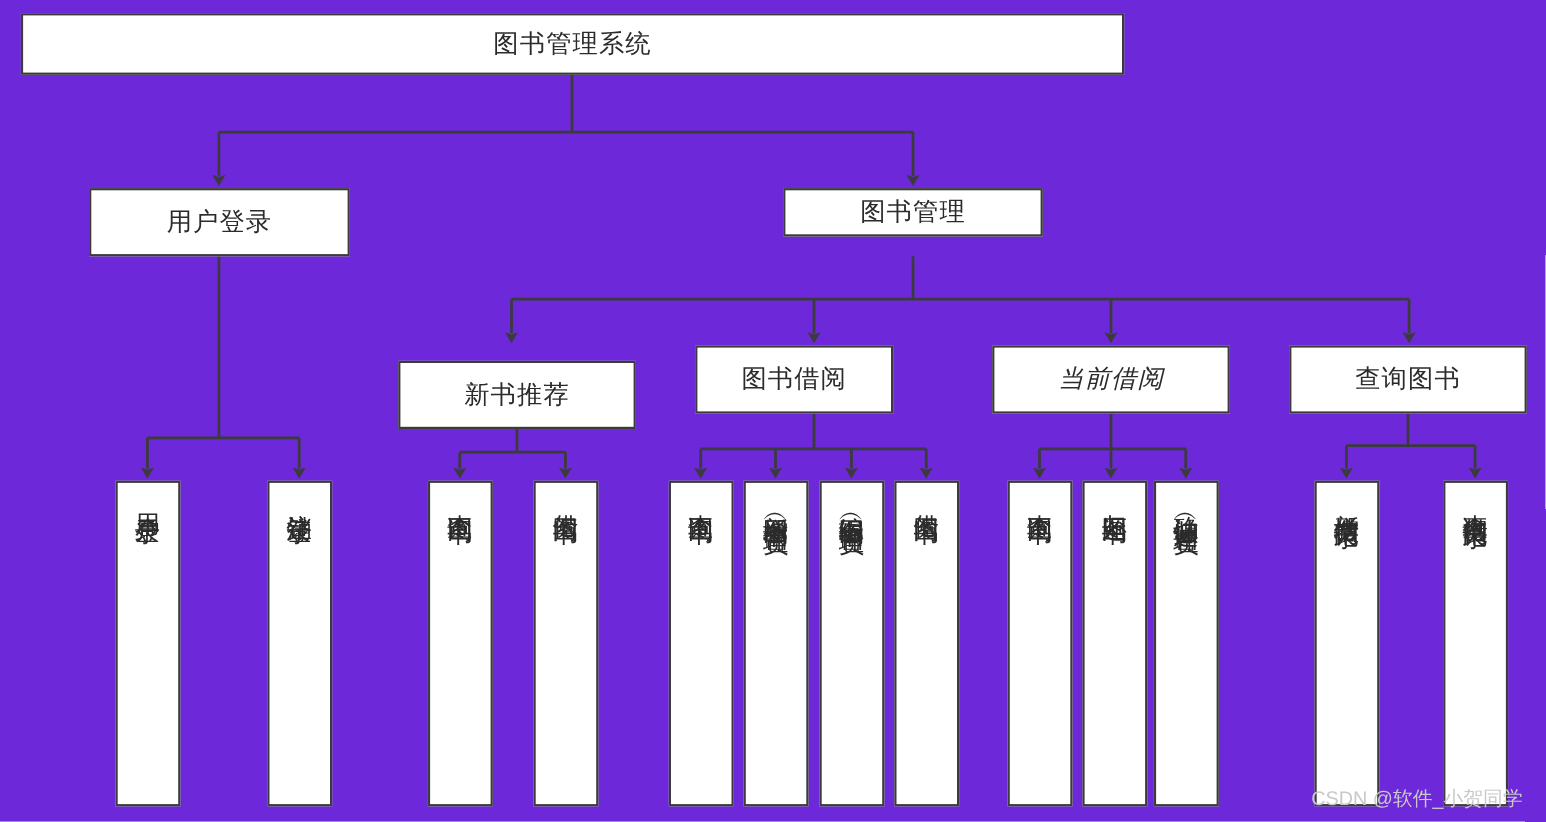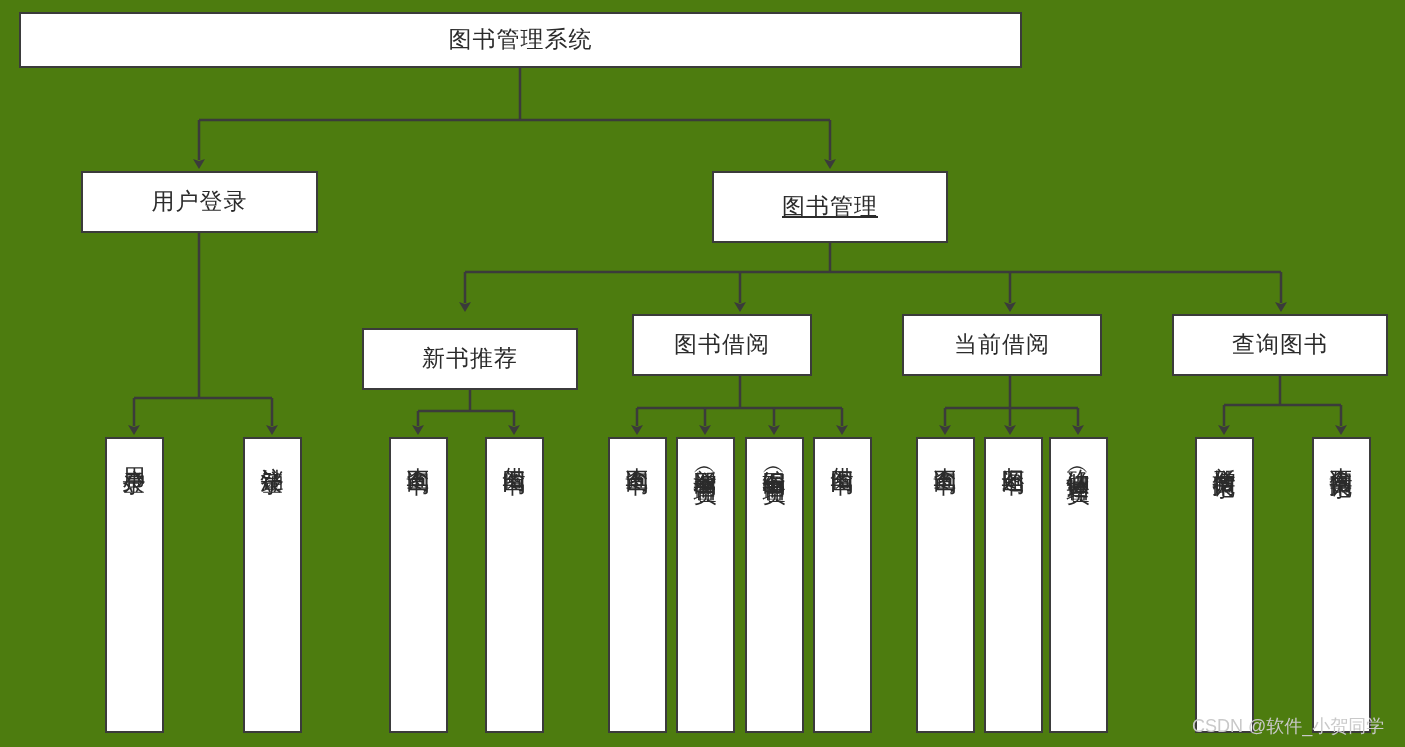--- a/index.html
+++ b/index.html
@@ -7,21 +7,21 @@
     padding: 0;
     background: #ffffff;
   }
   body {
     font-family: "Liberation Sans", "DejaVu Sans", sans-serif;
   }
   #canvas {
     position: relative;
     width: 1405px;
     height: 747px;
-    background: #4d7c0f;
+    background: #6d28d9;
     overflow: hidden;
   }
   svg#wires {
     position: absolute;
     left: 0;
     top: 0;
     width: 1405px;
     height: 747px;
     pointer-events: none;
   }
@@ -123,31 +123,31 @@
     </g>
   </svg>
 
   <div class="node horiz" style="left:19px; top:12px; width:1003px; height:56px;">
     <span>图书管理系统</span>
   </div>
 
   <div class="node horiz" style="left:81px; top:171px; width:237px; height:62px;">
     <span>用户登录</span>
   </div>
-  <div class="node horiz" style="left:712px; top:171px; width:236px; height:72px;text-decoration:underline;">
+  <div class="node horiz" style="left:712px; top:171px; width:236px; height:44px;">
     <span>图书管理</span>
   </div>
 
   <div class="node horiz" style="left:362px; top:328px; width:216px; height:62px;">
     <span>新书推荐</span>
   </div>
   <div class="node horiz" style="left:632px; top:314px; width:180px; height:62px;">
     <span>图书借阅</span>
   </div>
-  <div class="node horiz" style="left:902px; top:314px; width:200px; height:62px;">
+  <div class="node horiz" style="left:902px; top:314px; width:216px; height:62px;font-style:italic;">
     <span>当前借阅</span>
   </div>
   <div class="node horiz" style="left:1172px; top:314px; width:216px; height:62px;">
     <span>查询图书</span>
   </div>
 
   <div class="node vert" style="left:105px; top:437px; width:59px; height:296px;">
     <span class="vtext">用户登录</span>
   </div>
   <div class="node vert" style="left:243px; top:437px; width:59px; height:296px;">

